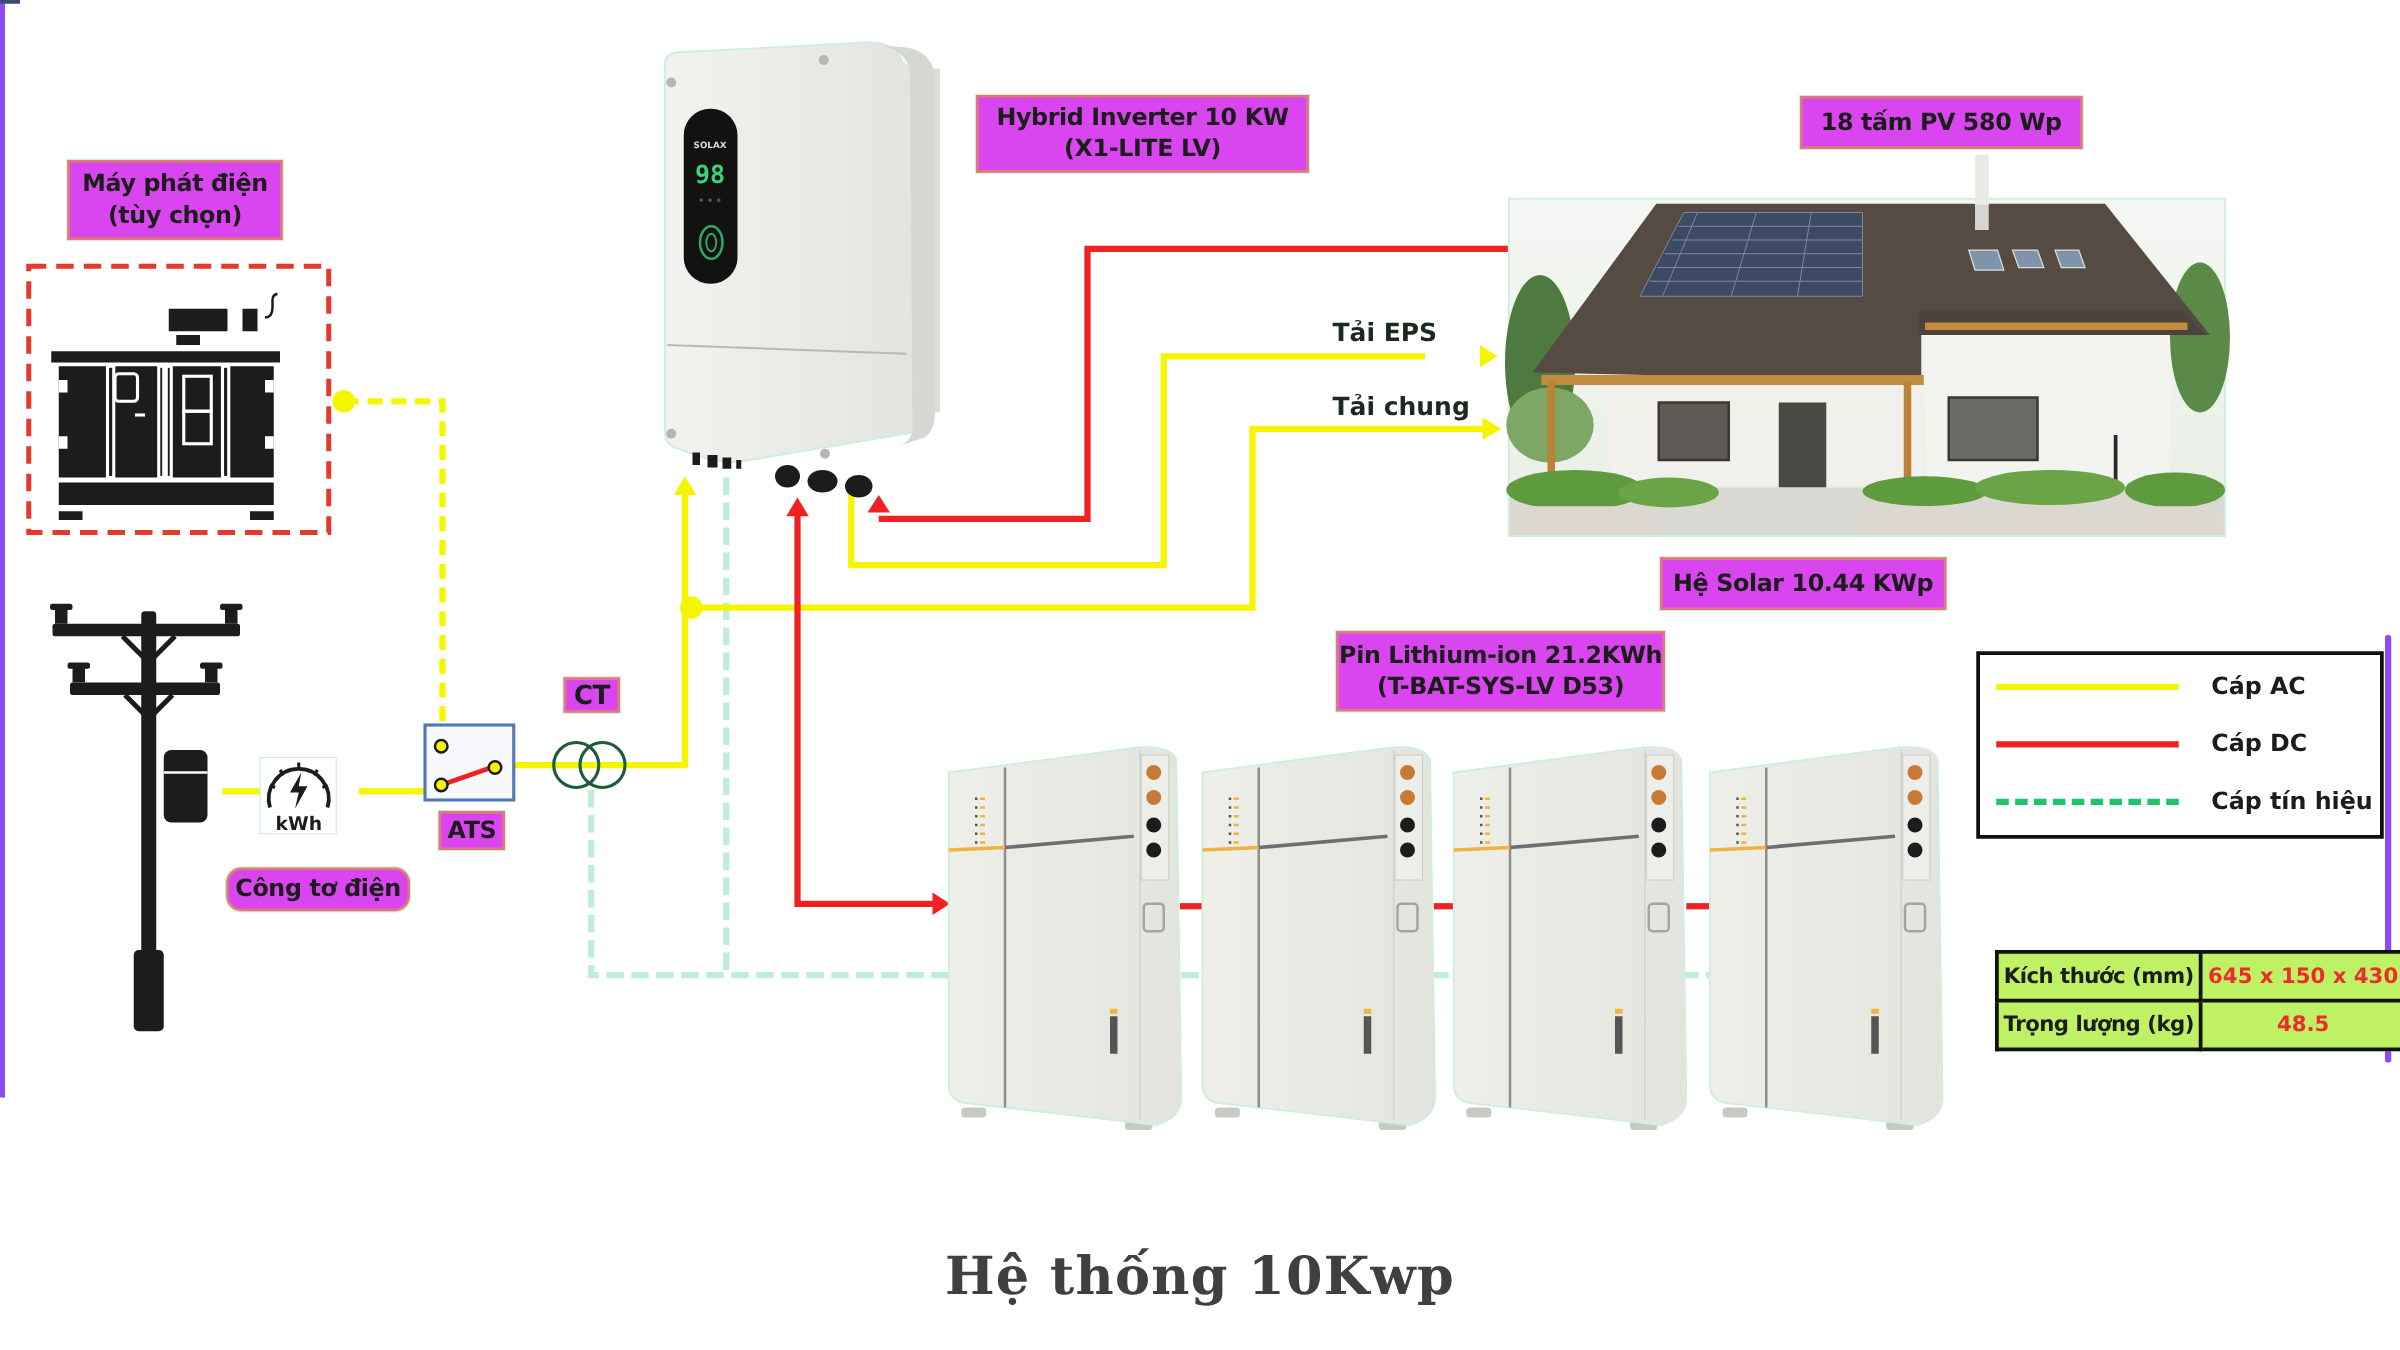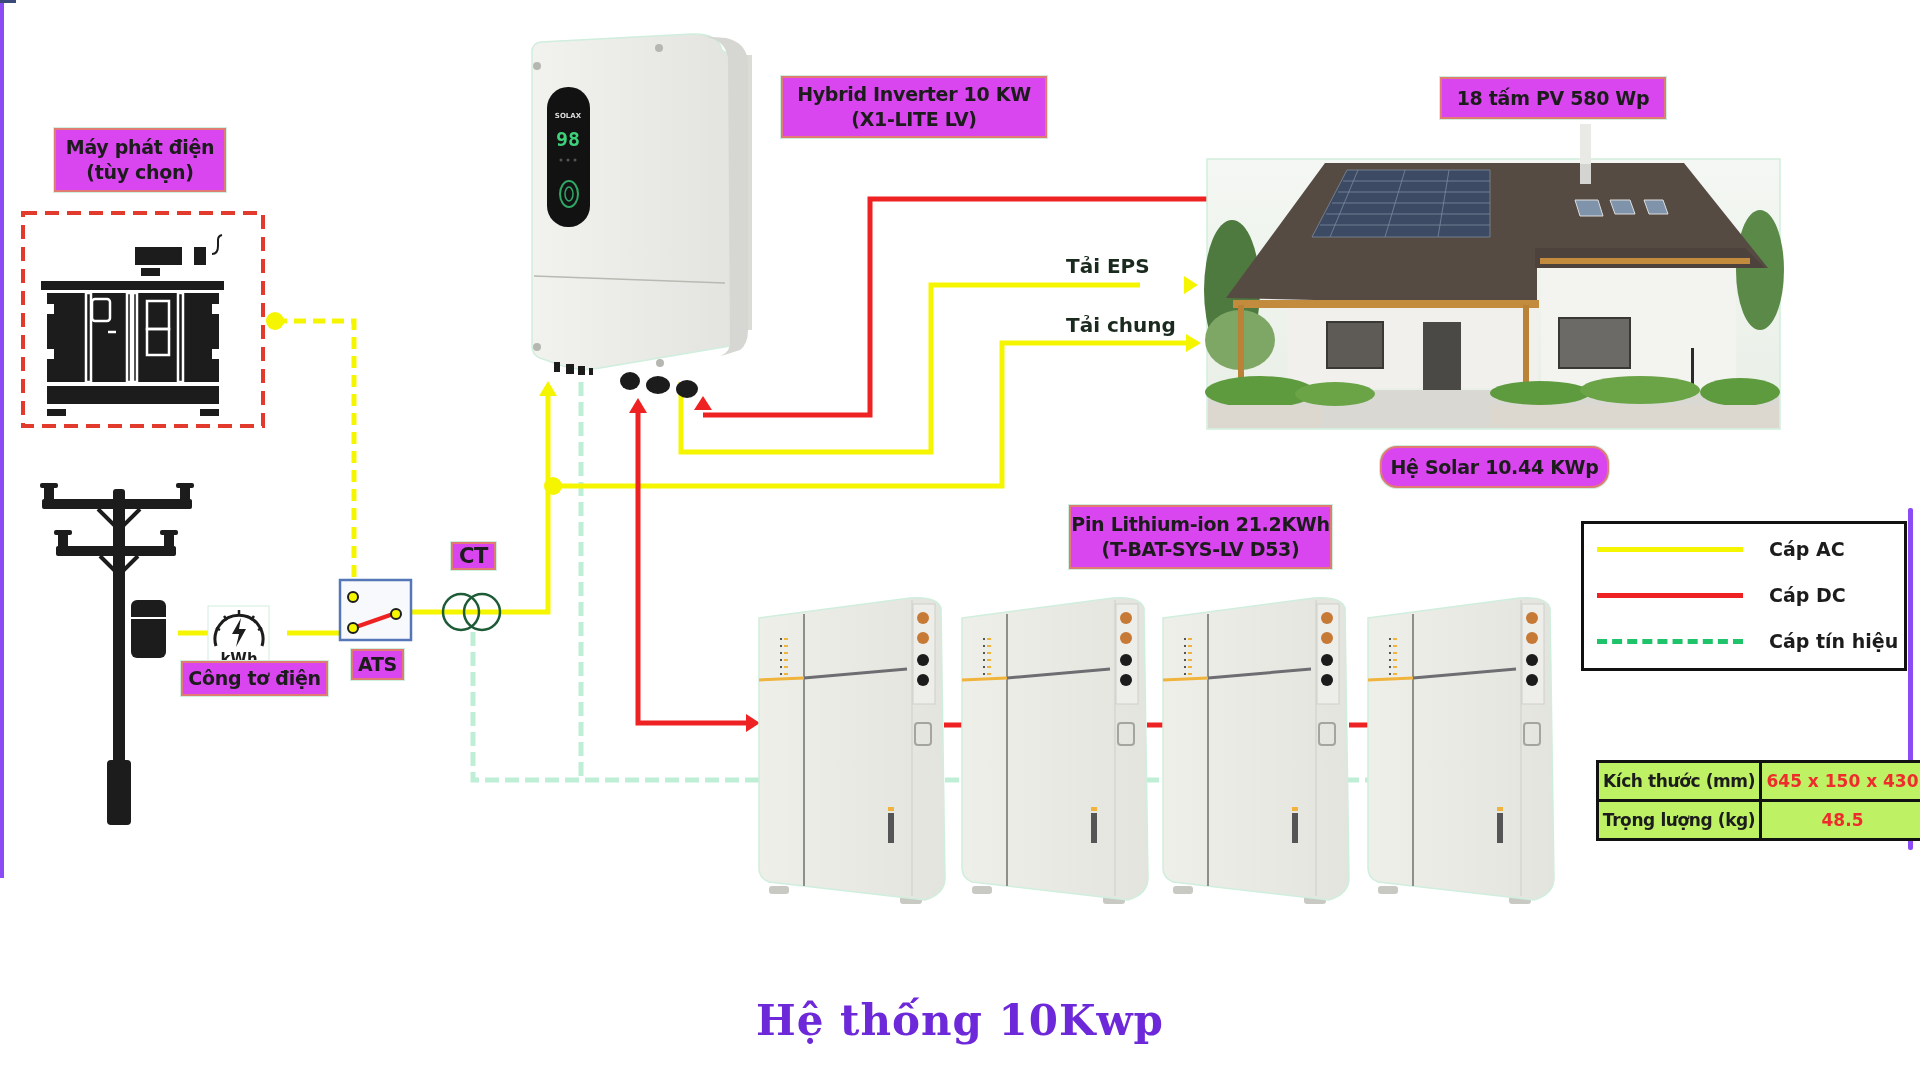--- a/index.html
+++ b/index.html
@@ -30,21 +30,21 @@
   .spec-table {
     position:absolute; left:1596px; top:760px; width:330px; height:78px;
     border-collapse: collapse; background:#bef264;
     font-weight:bold; font-size:17px;
   }
   .spec-table td { border: 3px solid #111; text-align:center; padding:0; height:36px; }
   .spec-table td.k { color:#1c1c1c; width:160px; letter-spacing:-0.4px; }
   .spec-table td.v { color:#ee2c2c; }
   .title {
     position:absolute; left:0; width:1920px; top:996px; text-align:center;
-    font-family: "DejaVu Serif", serif; font-weight:bold; font-size:42px; color:#6d28d9;
+    font-family: "DejaVu Serif", serif; font-weight:bold; font-size:42px; color:#404040;
     letter-spacing: 1px;
   }
   .wire-label { position:absolute; font-weight:bold; font-size:20px; color:#1b2a1e; }
 </style>
 </head>
 <body>
 
 <div class="frame-left"></div>
 <div class="frame-left-top"></div>
 <div class="frame-right"></div>
@@ -385,30 +385,30 @@
 
 <div class="label-box" style="left:781px; top:76px; width:262px; height:58px;">
   <span>Hybrid Inverter 10 KW</span>
   <span>(X1-LITE LV)</span>
 </div>
 
 <div class="label-box" style="left:1400px; top:77px; width:222px; height:38px;margin-left:40px;">
   <span>18 tấm PV 580 Wp</span>
 </div>
 
-<div class="label-box" style="left:1380px; top:446px; width:225px; height:38px;border-radius:17px;">
+<div class="label-box" style="left:1328px; top:446px; width:225px; height:38px;">
   <span>Hệ Solar 10.44 KWp</span>
 </div>
 
 <div class="label-box" style="left:1069px; top:505px; width:259px; height:60px;">
   <span>Pin Lithium-ion 21.2KWh</span>
   <span>(T-BAT-SYS-LV D53)</span>
 </div>
 
-<div class="label-box" style="left:181px; top:661px; width:143px; height:31px;">
+<div class="label-box" style="left:181px; top:694px; width:143px; height:31px;border-radius:12px;">
   <span>Công tơ điện</span>
 </div>
 
 <div class="label-box" style="left:351px; top:649px; width:49px; height:27px;">
   <span>ATS</span>
 </div>
 
 <div class="label-box" style="left:451px; top:542px; width:41px; height:24px; font-size:21px;">
   <span>CT</span>
 </div>

